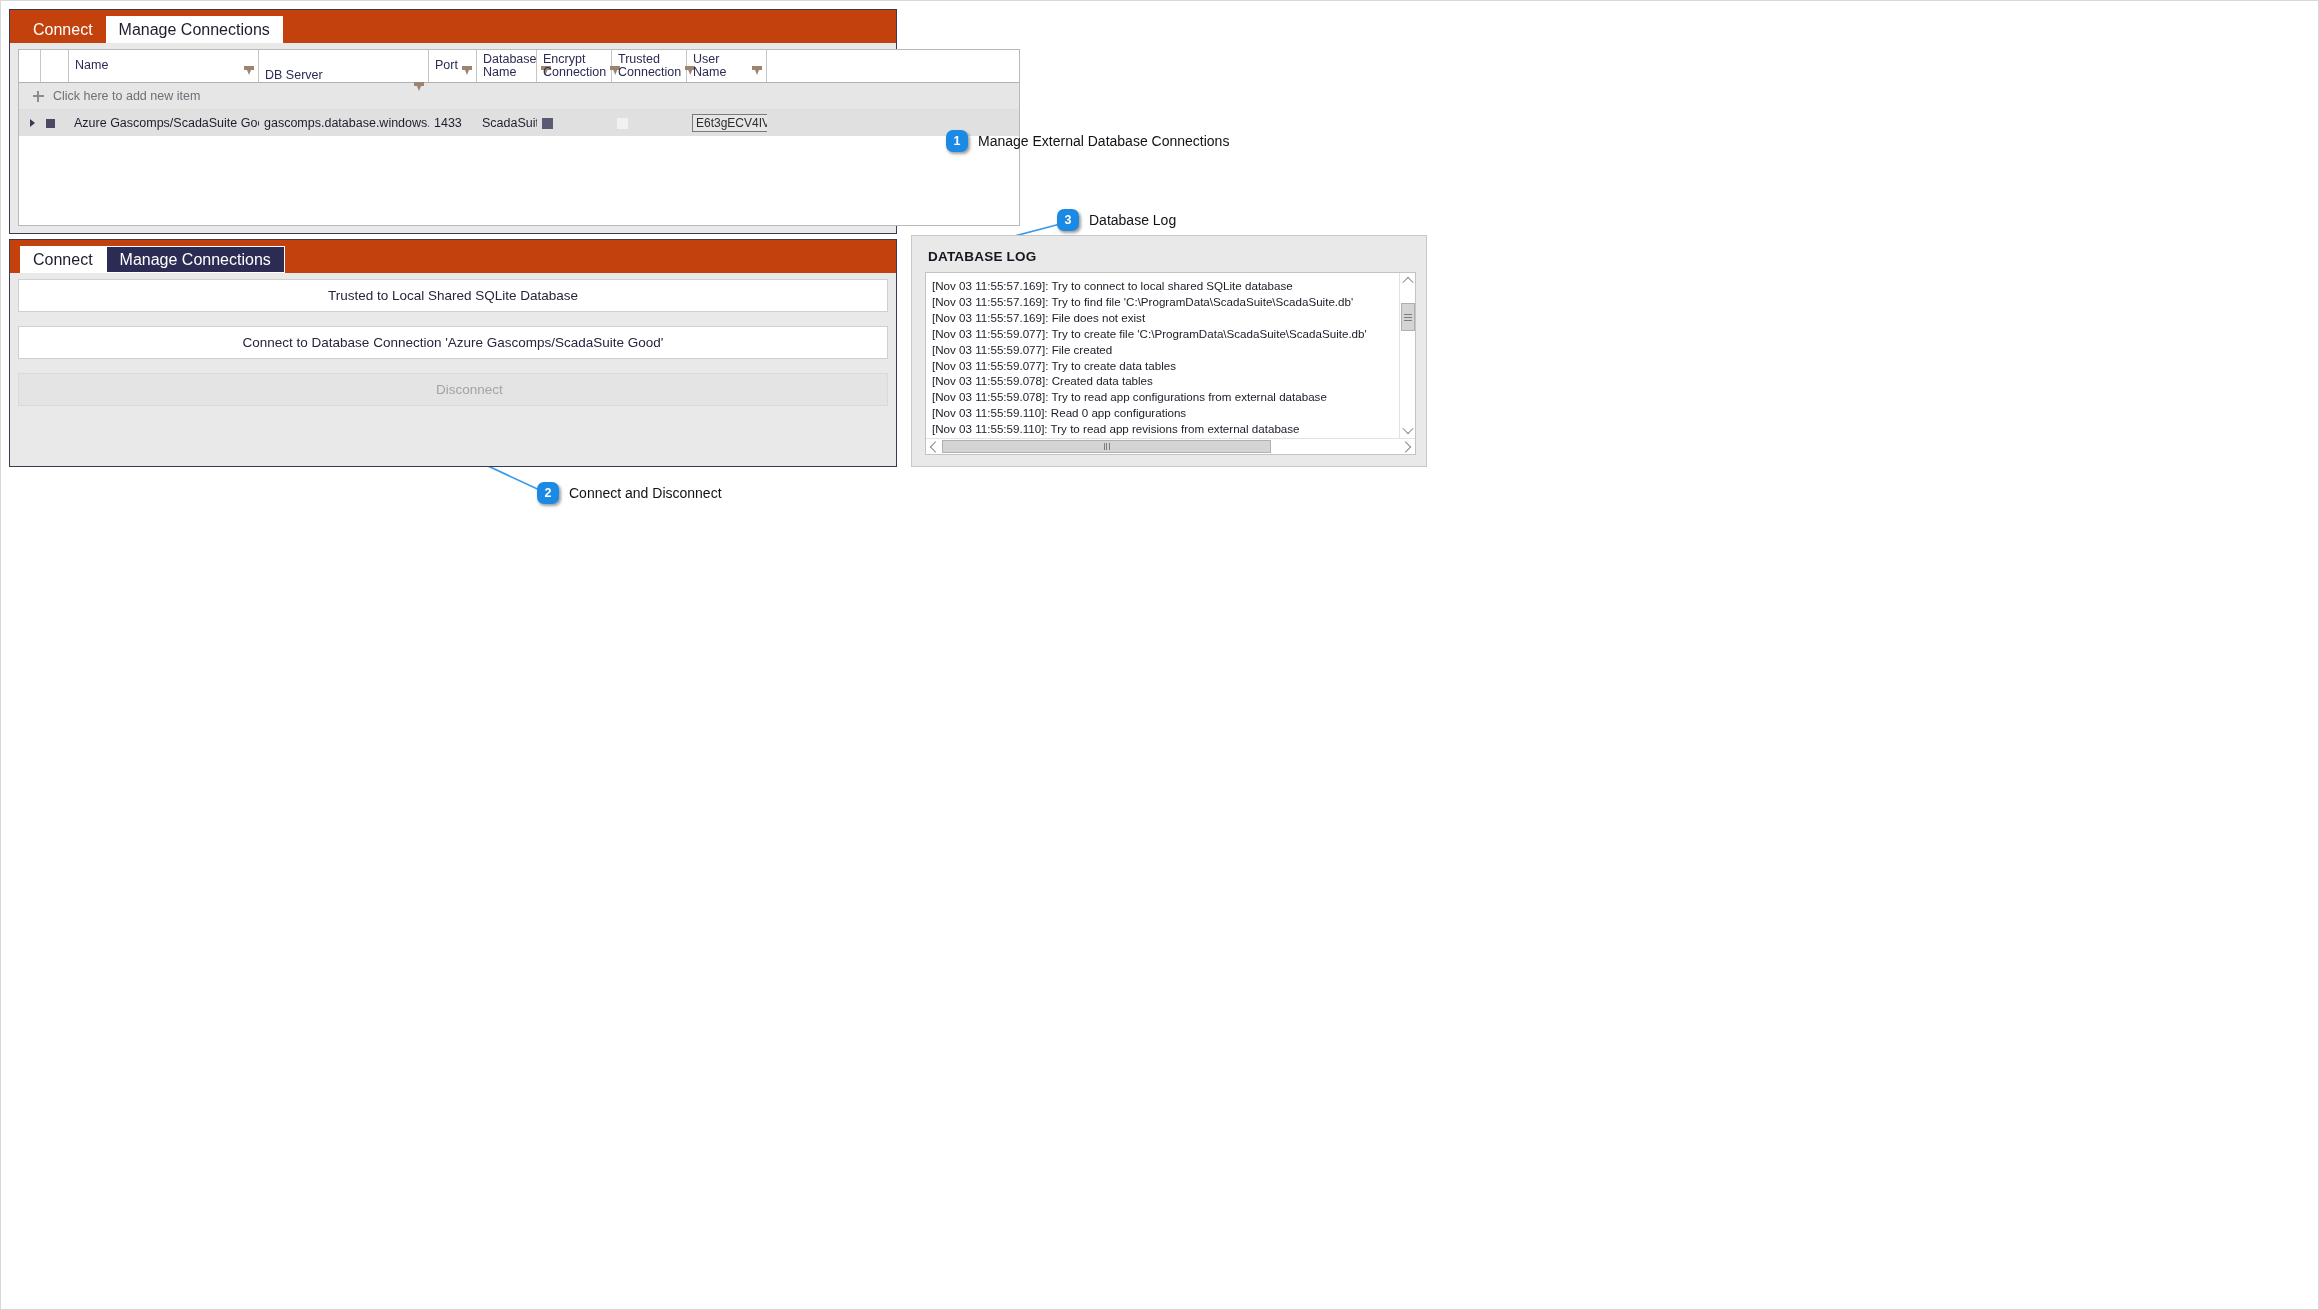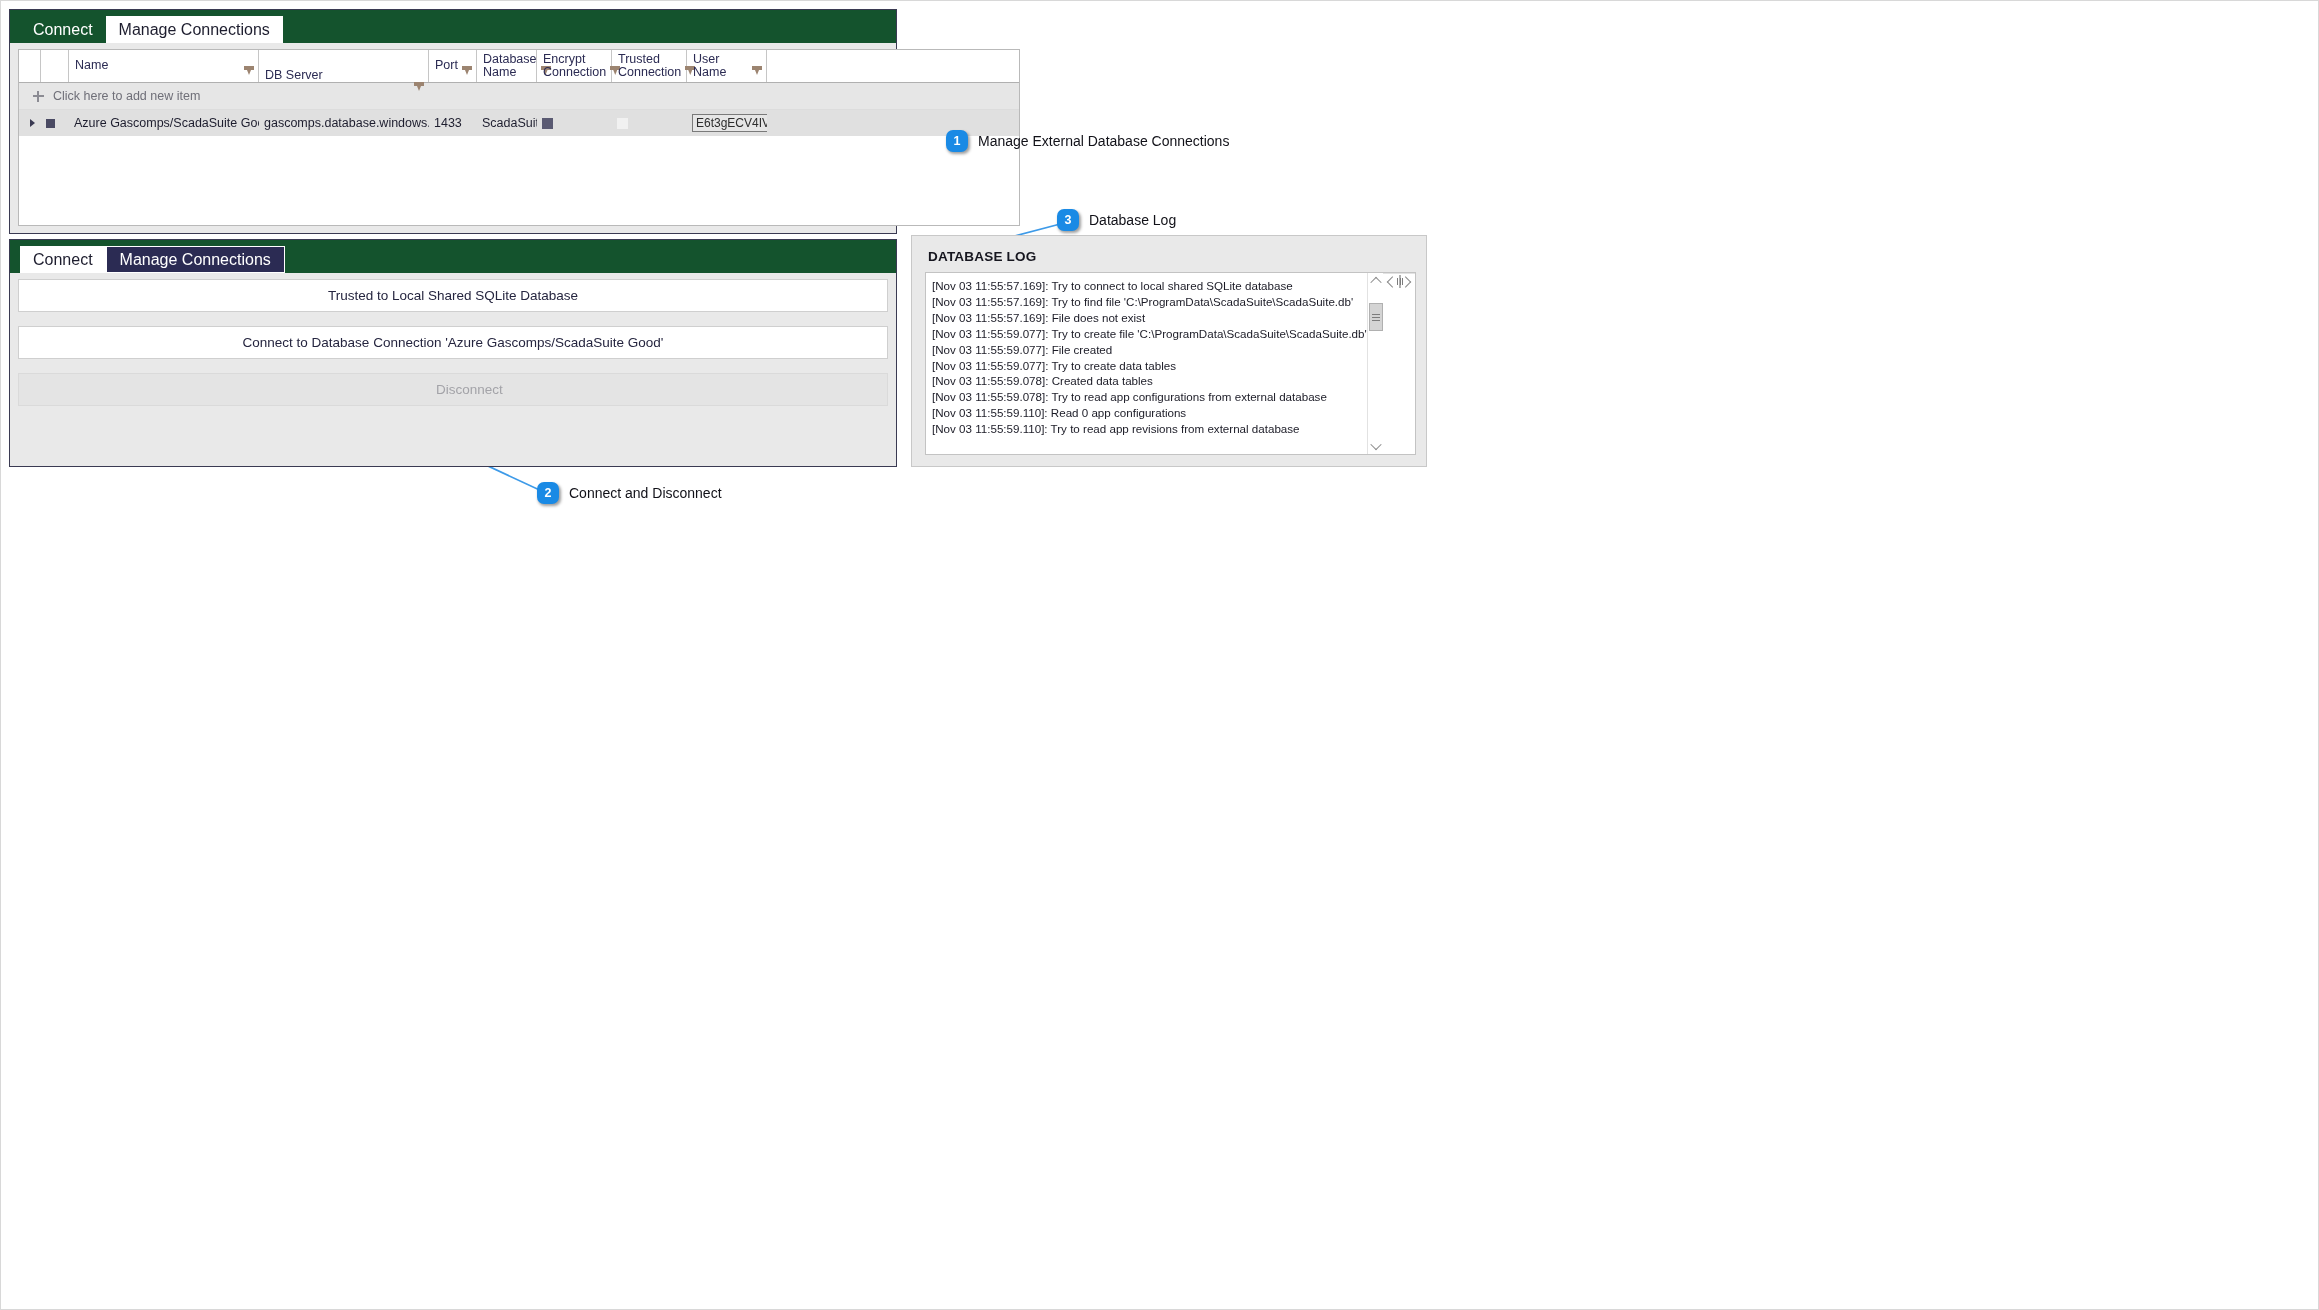--- a/index.html
+++ b/index.html
@@ -20,21 +20,21 @@
 
   
   .panel {
     position: absolute;
     background: #e9e9e9;
     border: 1px solid #3a3a52;
     box-sizing: border-box;
   }
   .tabstrip {
     height: 33px;
-    background: #14532d;
+    background: #c2410c;
     display: flex;
     align-items: flex-end;
     padding-left: 10px;
     box-sizing: border-box;
   }
   .tab {
     font-size: 16px;
     line-height: 1;
     padding: 7px 13px 7px 13px;
     color: #ffffff;
@@ -279,20 +279,21 @@
     letter-spacing: .2px;
   }
   .log-box {
     position: absolute;
     left: 13px; top: 36px;
     width: 491px; height: 183px;
     background: #ffffff;
     border: 1px solid #c3c3c3;
     box-sizing: border-box;
     display: flex;
+    flex-direction: column;
   }
   .log-main { display: flex; flex: 1 1 auto; min-height: 0; }
   .log-lines {
     flex: 1 1 auto;
     padding: 5px 0 0 6px;
     overflow: hidden;
     min-width: 0;
   }
   .log-line {
     font-size: 11.6px;

